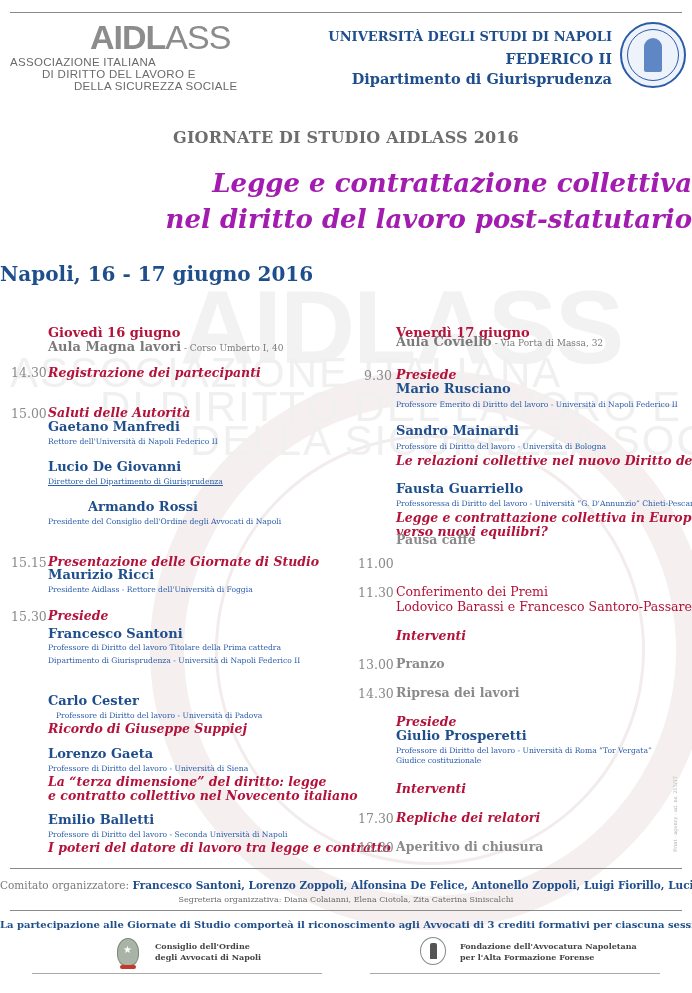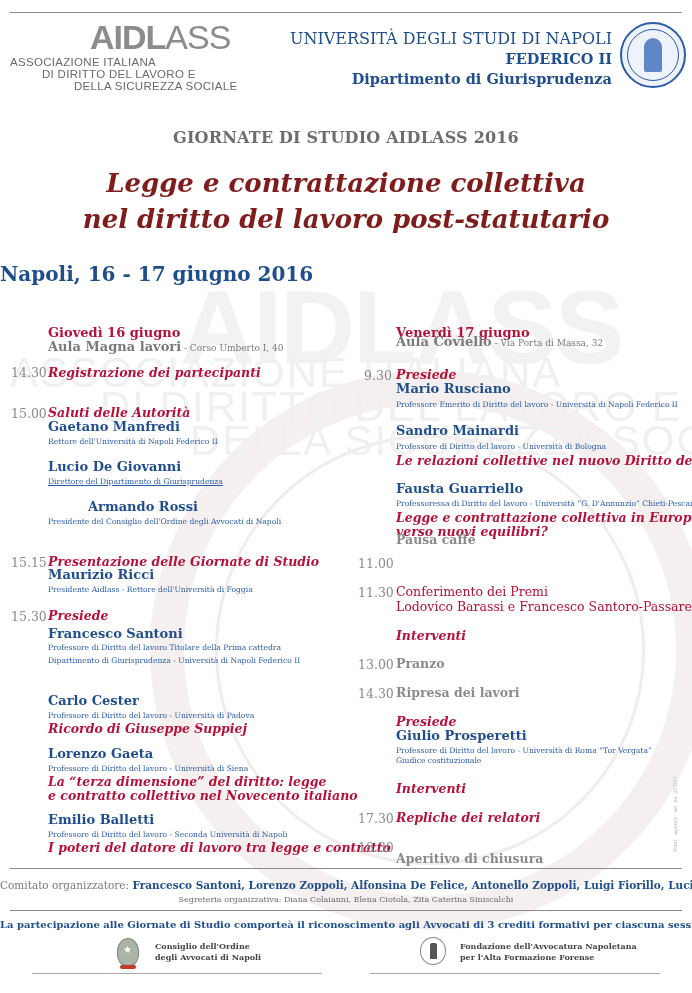--- a/index.html
+++ b/index.html
@@ -12,30 +12,30 @@
   .wm-assoc { position: absolute; left: 10px; top: 356px; font-family: "Liberation Sans", sans-serif; font-size: 42px; color: #f0f0f0; line-height: 34px; letter-spacing: 2px; z-index: 0; white-space: nowrap; }
   .wm-seal { position: absolute; left: 150px; top: 370px; width: 560px; height: 560px; border-radius: 50%; border: 34px solid #f5efef; box-sizing: border-box; z-index: 0; }
   .wm-seal-inner { position: absolute; left: 215px; top: 435px; width: 430px; height: 430px; border-radius: 50%; border: 3px solid #f3ecec; box-sizing: border-box; z-index: 0; }
 
   .content { position: relative; z-index: 1; }
 
   
   .logo-aidlass { left: 90px; top: 20px; font-family: "Liberation Sans", sans-serif; font-size: 34px; font-weight: bold; color: #8c8c8c; letter-spacing: -1px; line-height: 1; }
   .logo-aidlass .thin { font-weight: normal; }
   .assoc-line { font-family: "Liberation Sans", sans-serif; font-size: 11.5px; color: #6a6a6a; letter-spacing: 0.3px; line-height: 12px; white-space: nowrap; }
-  .uni-line1 { right: 80px; top: 29px; font-weight: normal; font-size: 16px; color: #1f4e8c; text-align: right; white-space: nowrap; }
+  .uni-line1 { right: 80px; top: 29px; font-weight: bold; font-size: 13px; color: #1f4e8c; text-align: right; white-space: nowrap; }
   .uni-line2 { right: 80px; top: 50px; font-weight: bold; font-size: 14.5px; color: #1f4e8c; text-align: right; }
   .uni-line3 { right: 80px; top: 70px; font-weight: bold; font-size: 14.5px; color: #1f4e8c; text-align: right; white-space: nowrap; }
   .seal { left: 620px; top: 22px; width: 66px; height: 66px; border-radius: 50%; border: 2px solid #2a5ca8; box-sizing: border-box; background: #eef3fb; }
   .seal::before { content: ""; position: absolute; left: 5px; top: 5px; width: 52px; height: 52px; border-radius: 50%; border: 1px solid #2a5ca8; box-sizing: border-box; }
   .seal-figure { position: absolute; left: 22px; top: 14px; width: 18px; height: 34px; background: #5f86c5; border-radius: 9px 9px 2px 2px; }
 
   
   .event-kicker { left: 0; width: 692px; top: 128px; text-align: center; font-weight: bold; font-size: 16px; color: #6d6d6d; letter-spacing: 0.2px; }
-  .title-line { left: 0; width: 692px; text-align: center; font-style: italic; font-weight: bold; font-size: 26px; color: #7f1d1d; white-space: nowrap; }
+  .title-line { left: 0; width: 692px; text-align: right; font-style: italic; font-weight: bold; font-size: 26px; color: #a21caf; white-space: nowrap; }
   .t1 { top: 168px; }
   .t2 { top: 204px; }
   .event-date { left: 0; width: 692px; top: 262px; font-weight: bold; font-size: 20px; color: #1f4e8c; }
 
   
   .time { font-size: 12.5px; color: #8a8a8a; white-space: nowrap; }
   .day { font-weight: bold; font-size: 13px; color: #b3123a; white-space: nowrap; }
   .venue { font-weight: bold; font-size: 13px; color: #7a7a7a; white-space: nowrap; }
   .venue .addr { font-weight: normal; font-size: 9px; color: #7a7a7a; }
   .act { font-style: italic; font-weight: bold; font-size: 12.5px; color: #b3123a; white-space: nowrap; }
@@ -116,21 +116,21 @@
   <div class="abs name" style="left:48px; top:567px;">Maurizio Ricci</div>
   <div class="abs role" style="left:48px; top:585px;">Presidente Aidlass - Rettore dell'Università di Foggia</div>
 
   <div class="abs time" style="left:11px; top:609px;">15.30</div>
   <div class="abs act" style="left:48px; top:608px;">Presiede</div>
   <div class="abs name" style="left:48px; top:626px;">Francesco Santoni</div>
   <div class="abs role" style="left:48px; top:643px;">Professore di Diritto del lavoro  Titolare della Prima cattedra</div>
   <div class="abs role" style="left:48px; top:656px;">Dipartimento di Giurisprudenza - Università di Napoli Federico II</div>
 
   <div class="abs name" style="left:48px; top:693px;">Carlo Cester</div>
-  <div class="abs role" style="left:48px; top:711px;text-align:center;">Professore di Diritto del lavoro - Università di Padova</div>
+  <div class="abs role" style="left:56px; top:711px;text-align:center;">Professore di Diritto del lavoro - Università di Padova</div>
   <div class="abs act" style="left:48px; top:721px;">Ricordo di Giuseppe Suppiej</div>
 
   <div class="abs name" style="left:48px; top:746px;">Lorenzo Gaeta</div>
   <div class="abs role" style="left:48px; top:764px;">Professore di Diritto del lavoro - Università di Siena</div>
   <div class="abs act" style="left:48px; top:774px;">La “terza dimensione” del diritto: legge</div>
   <div class="abs act" style="left:48px; top:788px;">e contratto collettivo nel Novecento italiano</div>
 
   <div class="abs name" style="left:48px; top:812px;">Emilio Balletti</div>
   <div class="abs role" style="left:48px; top:830px;">Professore di Diritto del lavoro - Seconda Università di Napoli</div>
   <div class="abs act" style="left:48px; top:840px;">I poteri del datore di lavoro tra legge e contratto</div>
@@ -171,21 +171,21 @@
   <div class="abs name" style="left:396px; top:728px;">Giulio Prosperetti</div>
   <div class="abs role" style="left:396px; top:746px;">Professore di Diritto del lavoro - Università di Roma “Tor Vergata”</div>
   <div class="abs role" style="left:396px; top:756px;">Giudice costituzionale</div>
 
   <div class="abs act" style="left:396px; top:781px;">Interventi</div>
 
   <div class="abs time" style="left:358px; top:811px;">17.30</div>
   <div class="abs act" style="left:396px; top:810px;">Repliche dei relatori</div>
 
   <div class="abs time" style="left:358px; top:840px;">18.30</div>
-  <div class="abs gray-act" style="left:396px; top:839px;margin-top:12px;">Aperitivo di chiusura</div>
+  <div class="abs gray-act" style="left:396px; top:839px;">Aperitivo di chiusura</div>
 
   <div class="abs tiny-vert" style="top:852px;">Print · agency · ad. ns. 215/17</div>
 
   <div class="rule" style="left:10px; top:868px; width:672px;"></div>
   <div class="abs committee"><span class="lbl">Comitato organizzatore: </span><span class="names">Francesco Santoni, Lorenzo Zoppoli, Alfonsina De Felice, Antonello Zoppoli, Luigi Fiorillo, Lucia Venditti</span></div>
   <div class="abs secretariat">Segreteria organizzativa: Diana Colaianni, Elena Ciotola, Zita Caterina Siniscalchi</div>
   <div class="rule" style="left:10px; top:910px; width:672px;"></div>
 
   <div class="abs credits">La partecipazione alle Giornate di Studio comporteà il riconoscimento agli Avvocati di 3 crediti formativi per ciascuna sessione</div>
 

